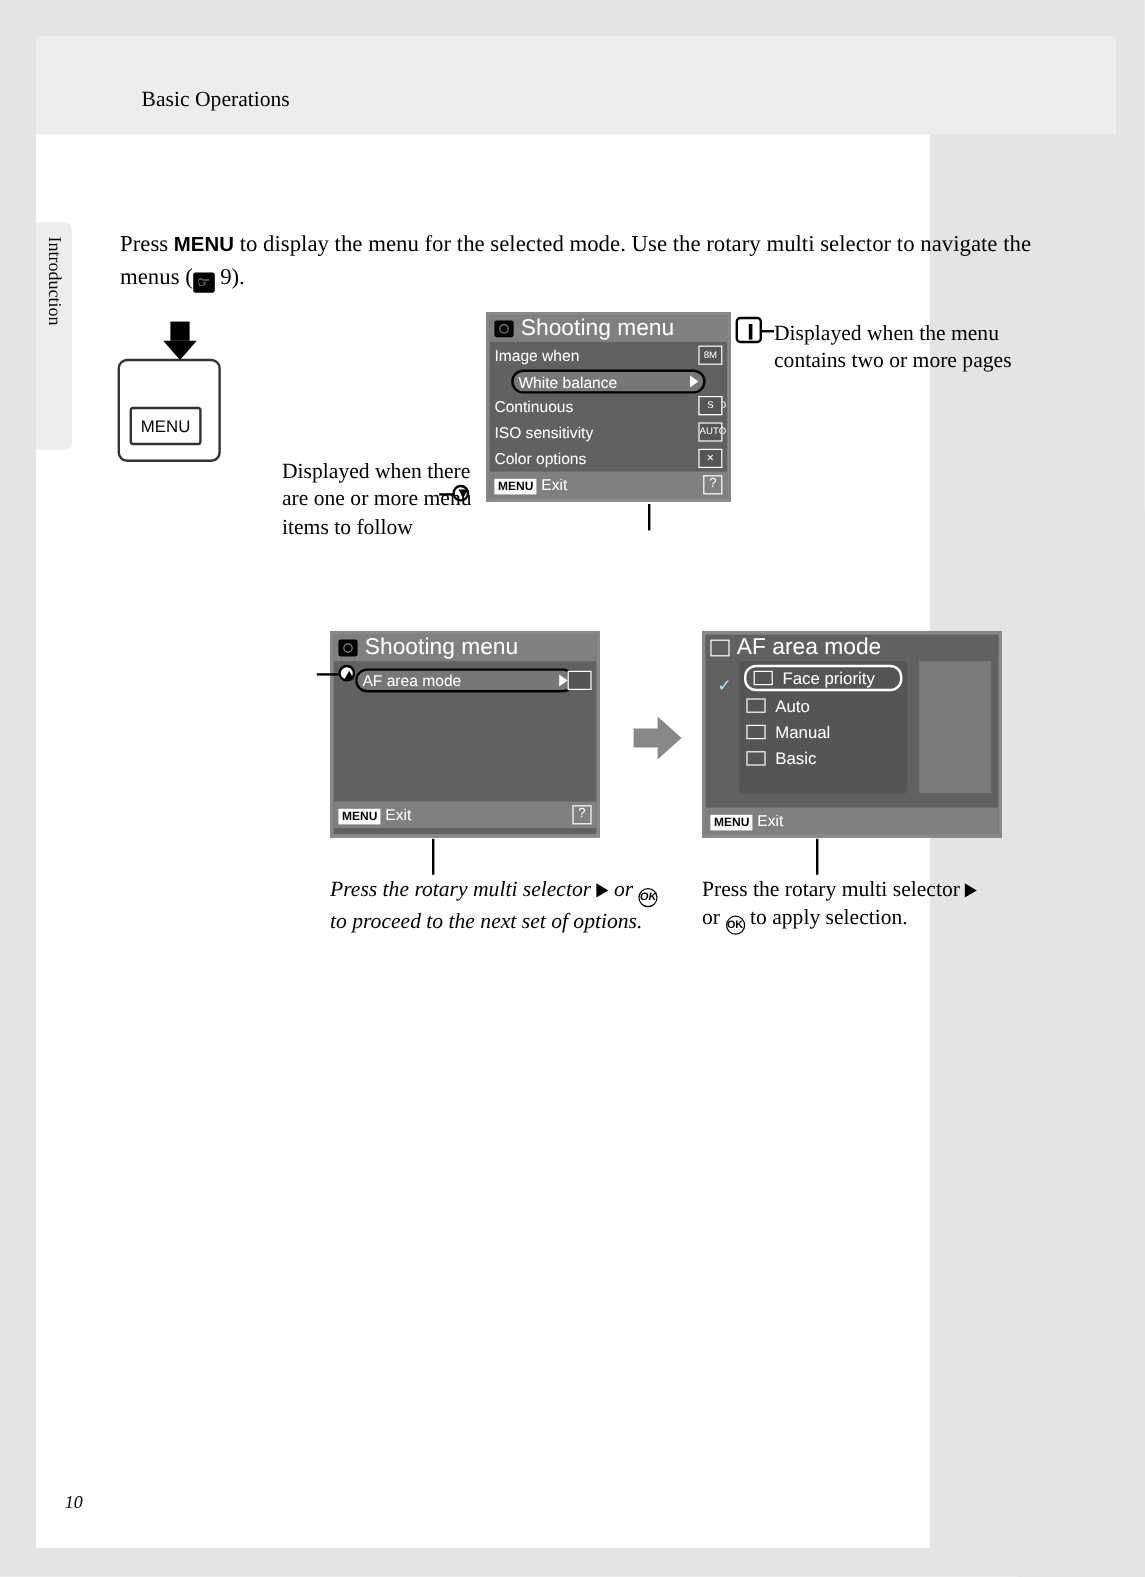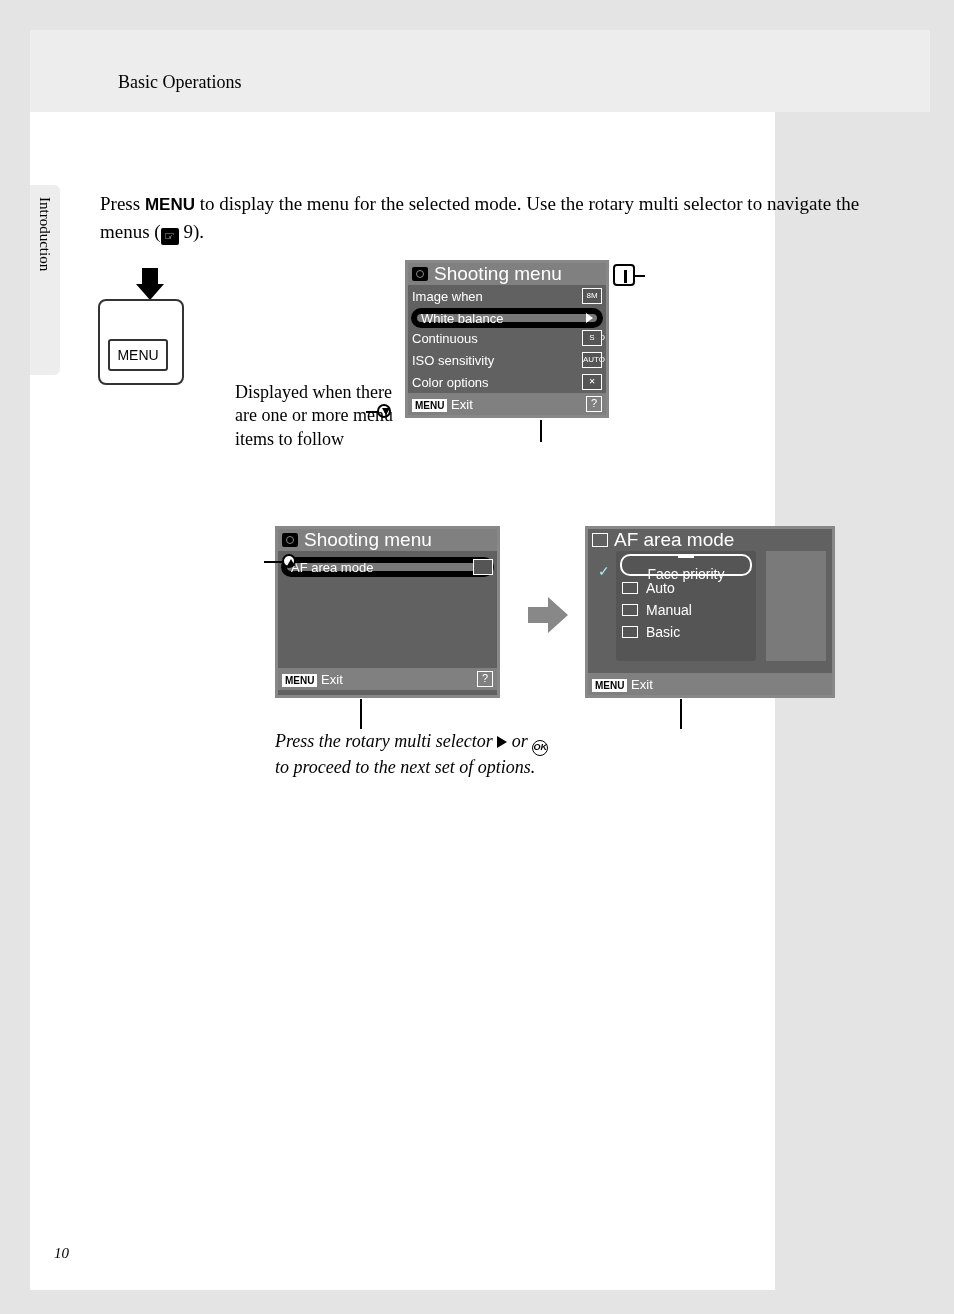--- a/index.html
+++ b/index.html
@@ -143,24 +143,24 @@
   }
   .menu-row {
     height: 22px;
     display: flex;
     align-items: center;
     justify-content: space-between;
     padding: 0 4px;
     font-size: 13px;
   }
   .menu-row.sel {
-    border: 6px solid #000000;
+    border: 2px solid #000000;
     border-radius: 10px;
     background: #777;
-    margin: 1px 3px;
+    margin: 1px 18px;
     height: 20px;
   }
   .menu-row .val {
     width: 20px; height: 16px;
     border: 1px solid #fff;
     font-size: 8px;
     text-align: center;
     line-height: 14px;
     background: #555;
   }
@@ -286,21 +286,20 @@
     display: flex;
     align-items: center;
     gap: 8px;
     padding: 0 6px;
     font-size: 14px;
   }
   .option-row.sel {
     border: 2px solid #fff;
     border-radius: 10px;
     margin: 1px 4px;
-    flex-direction: column;
   }
   .opt-ico {
     width: 16px; height: 12px;
     border: 1.5px solid #fff;
     display: inline-block;
   }
   .screen3 .options-area {
     position:absolute;
     left:28px; top:22px; width:140px; height:110px;
     background:#555; border-radius:3px;
@@ -383,20 +382,21 @@
       </div>
     <div class="footer-row">
       <span><span class="menu-tag">MENU</span> <span>Exit</span></span>
       <span class="q-ico">?</span>
     </div>
   </div>
 
   <div class="scrollbar-ico"></div>
   <div class="leader h" style="left:605px; top:245px; width:10px;"></div>
 
+  <div class="callout callout-right">Displayed when the menu contains two or more pages</div>
 
   <div class="arrowhead-down"></div>
   <div class="leader h" style="left:336px; top:381px; width:12px;"></div>
   <div class="callout callout-left1">Displayed when there are one or more menu items to follow</div>
 
   <div class="leader v" style="left:510px; top:390px; height:22px;"></div>
 
   <div class="screen screen2">
     <div class="screen-header">
       <span class="cam-ico"></span>
@@ -451,15 +451,18 @@
       <span><span class="menu-tag">MENU</span> <span>Exit</span></span>
     </div>
   </div>
 
   <div class="leader v" style="left:330px; top:669px; height:30px;"></div>
   <div class="callout callout-below2">
     <span>Press the rotary multi selector </span><span class="tri-right"></span><span> or </span><span class="ok-circ">OK</span><span> to proceed to the next set of options.</span>
   </div>
 
   <div class="leader v" style="left:650px; top:669px; height:30px;"></div>
+  <div class="callout callout-below3">
+    <span>Press the rotary multi selector </span><span class="tri-right"></span><span> or </span><span class="ok-circ">OK</span><span> to apply selection.</span>
+  </div>
 
   <div class="page-num">10</div>
 </div>
 
 </body></html>

